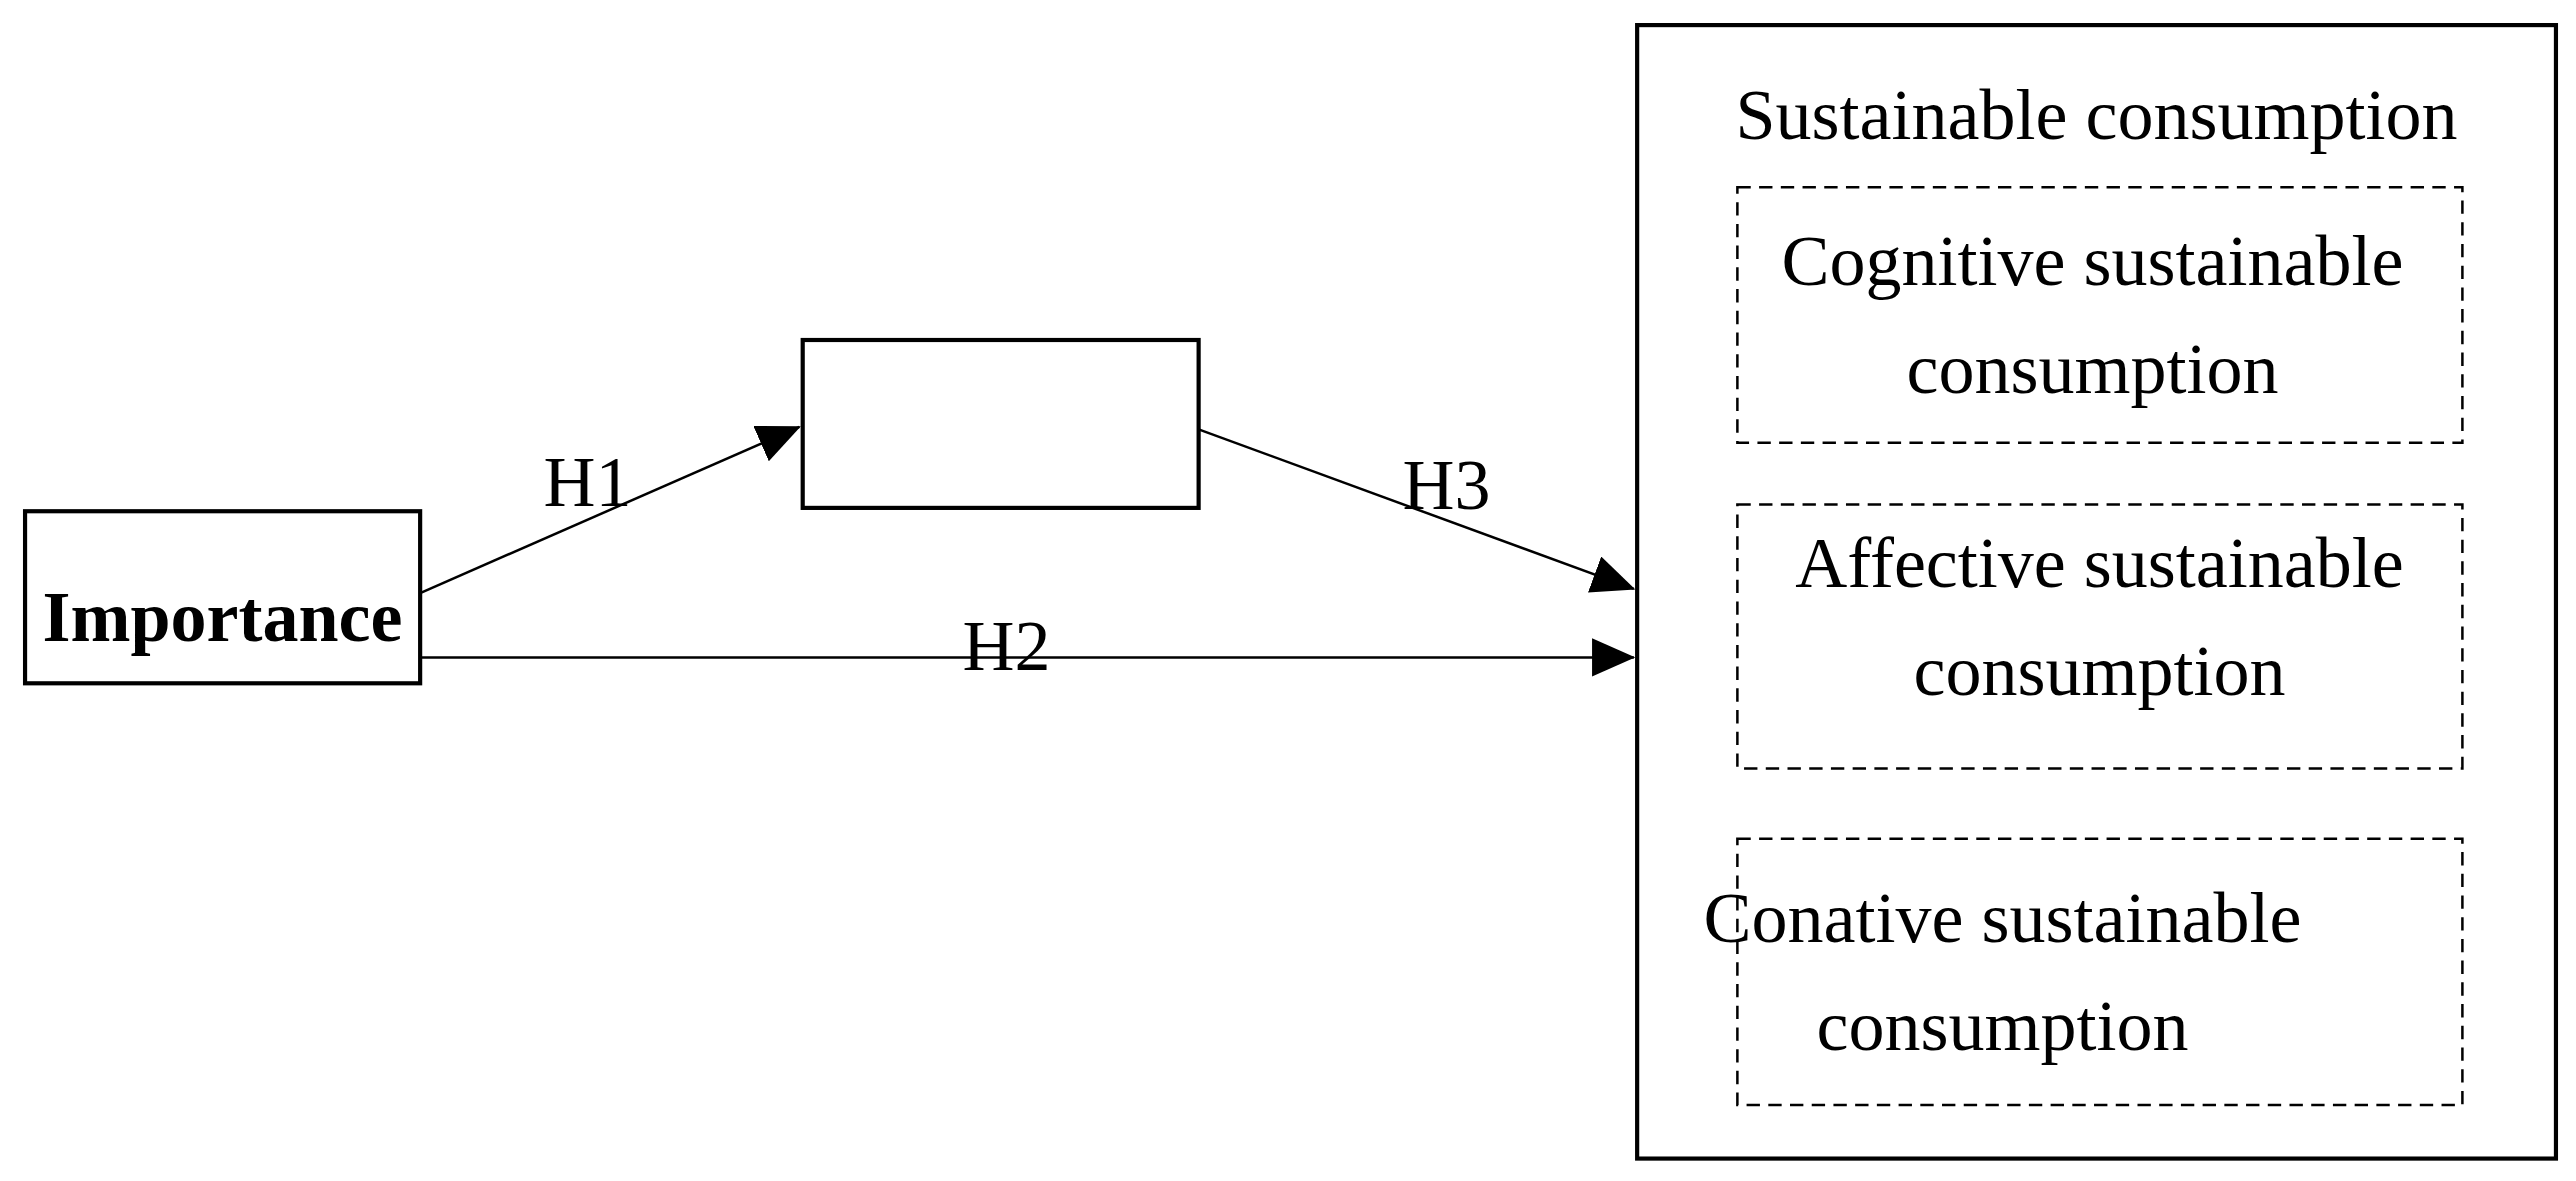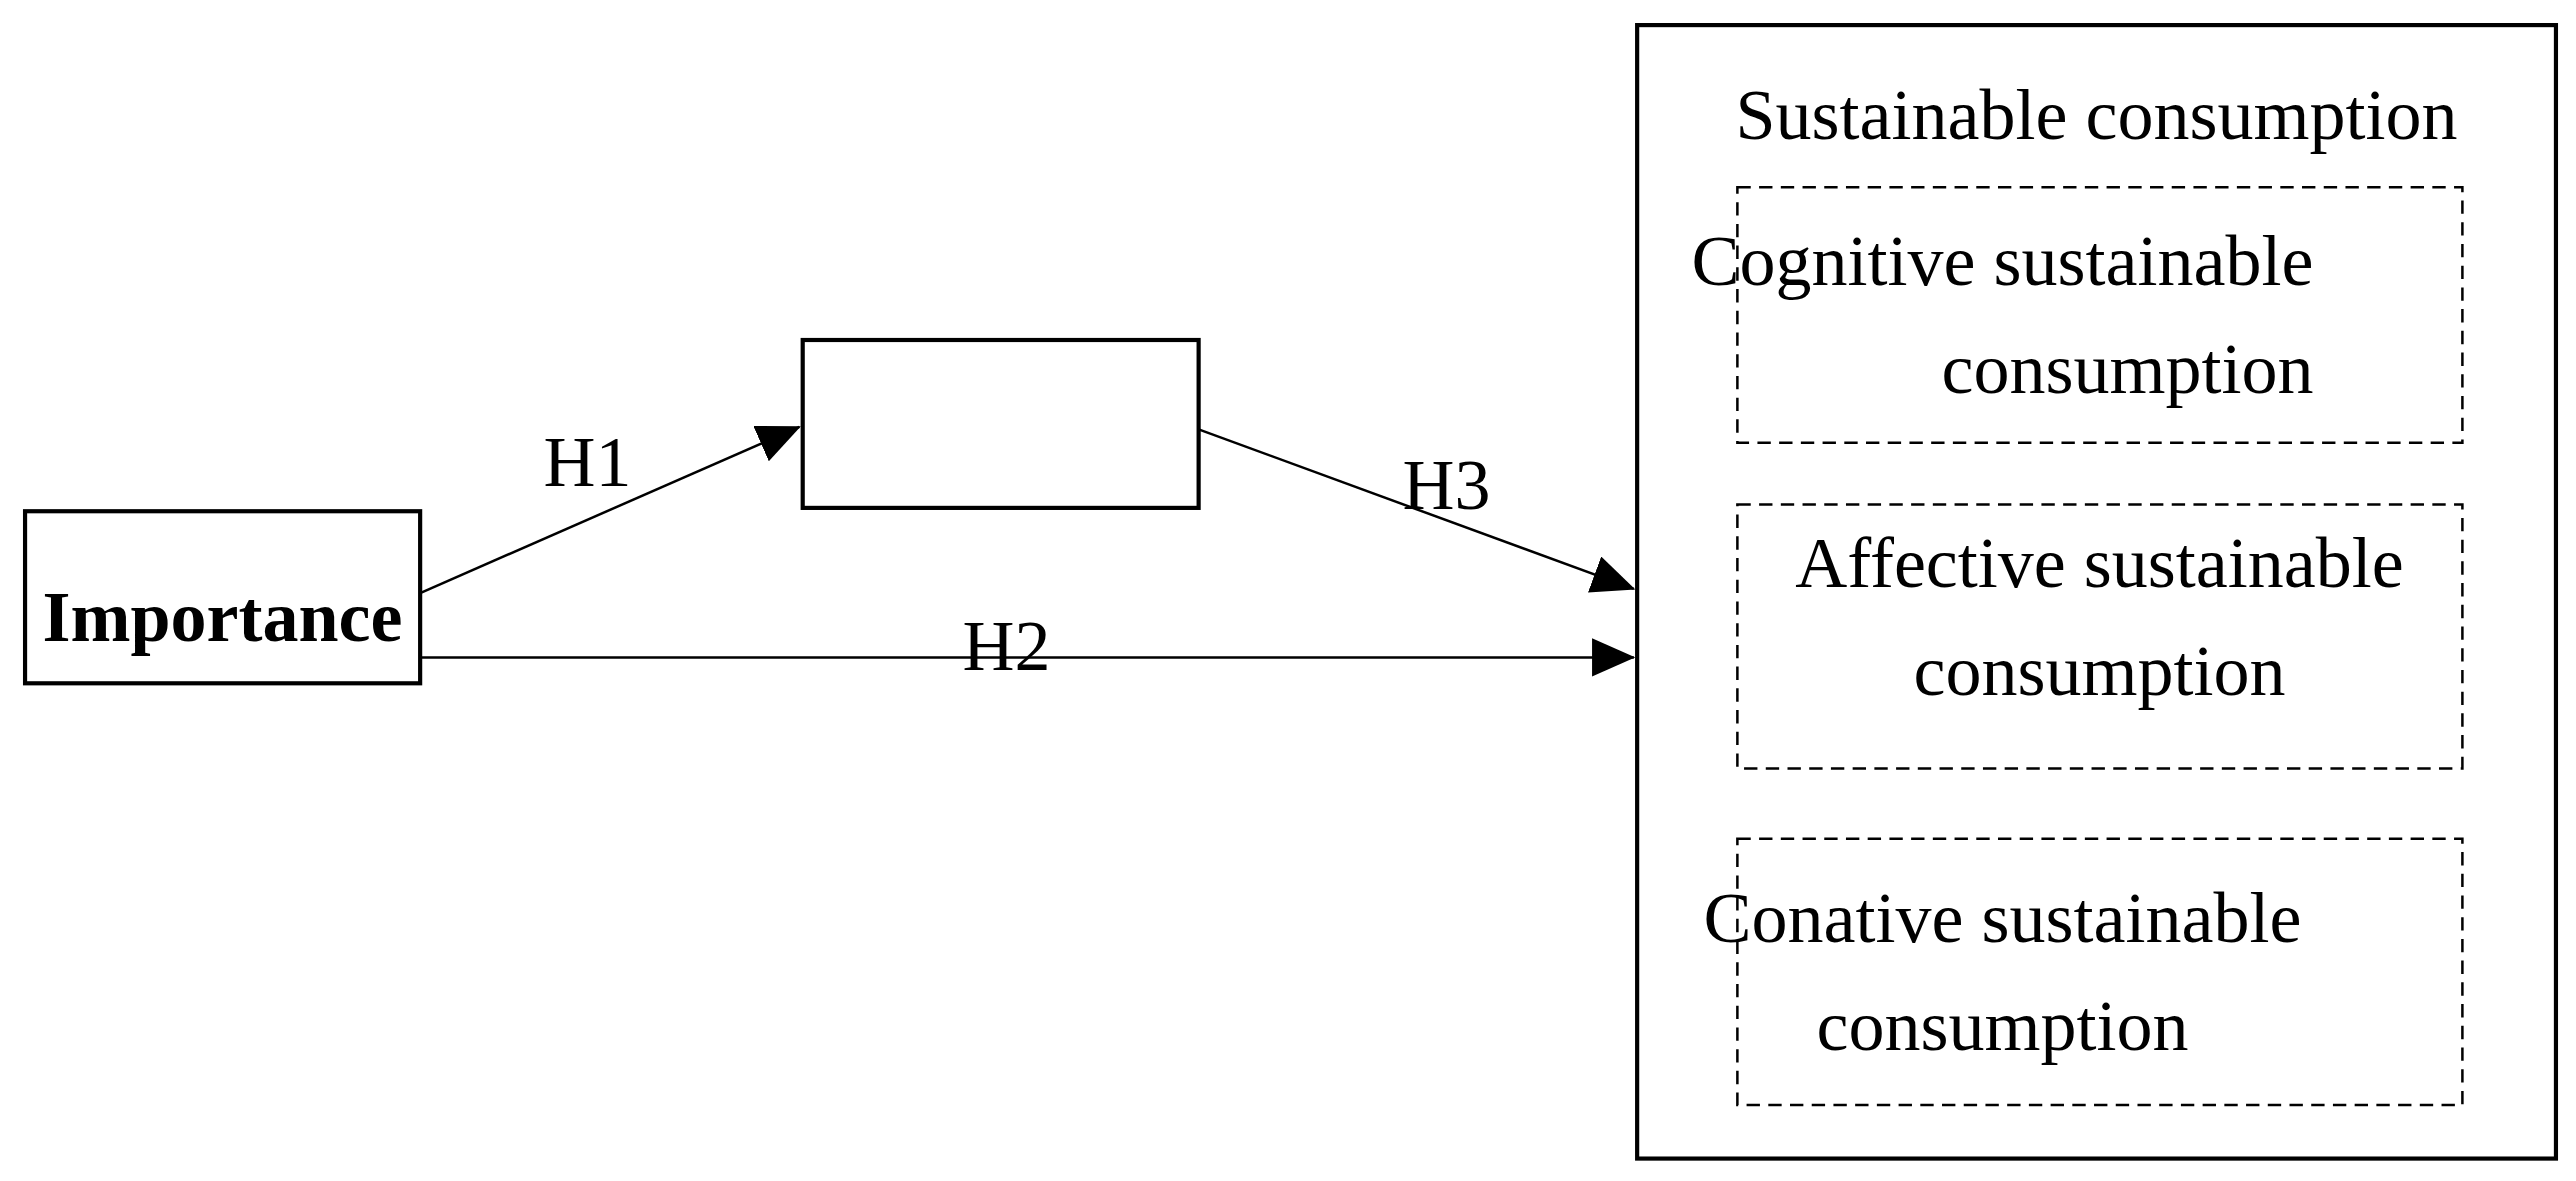--- a/index.html
+++ b/index.html
@@ -41,25 +41,25 @@
   }
   .lbl.single{
     line-height:84px;
     white-space:nowrap;
     margin-top:20px;
   }
   
   #lbl-importance  { left:25px;   top:511px;  width:395px;  height:172px;font-weight:bold; }
   #lbl-credibility { left:803px;  top:340px;  width:396px;  height:168px; }
   #lbl-title       { left:1637px; top:53px;   width:919px; height:84px; }
-  #lbl-cognitive   { left:1640px; top:187px;  width:725px;  height:256px;text-align:right; }
+  #lbl-cognitive   { left:1730px; top:187px;  width:725px;  height:256px; }
   #lbl-affective   { left:1737px; top:485px;  width:725px;  height:264px; }
   #lbl-conative    { left:1640px; top:839px; width:725px;  height:266px;text-align:center; }
   
-  #lbl-h1 { left:462px;  top:400px; width:251px; height:84px; }
+  #lbl-h1 { left:462px;  top:420px; width:251px; height:84px; }
   #lbl-h2 { left:881px; top:584px; width:251px; height:84px; }
   #lbl-h3 { left:1321px; top:423px; width:251px; height:84px; }
 </style>
 </head>
 <body>
 
 <div class="stage">
 
   <svg class="shape-layer" viewBox="0 0 3084 1415" aria-hidden="true">
     <defs>

